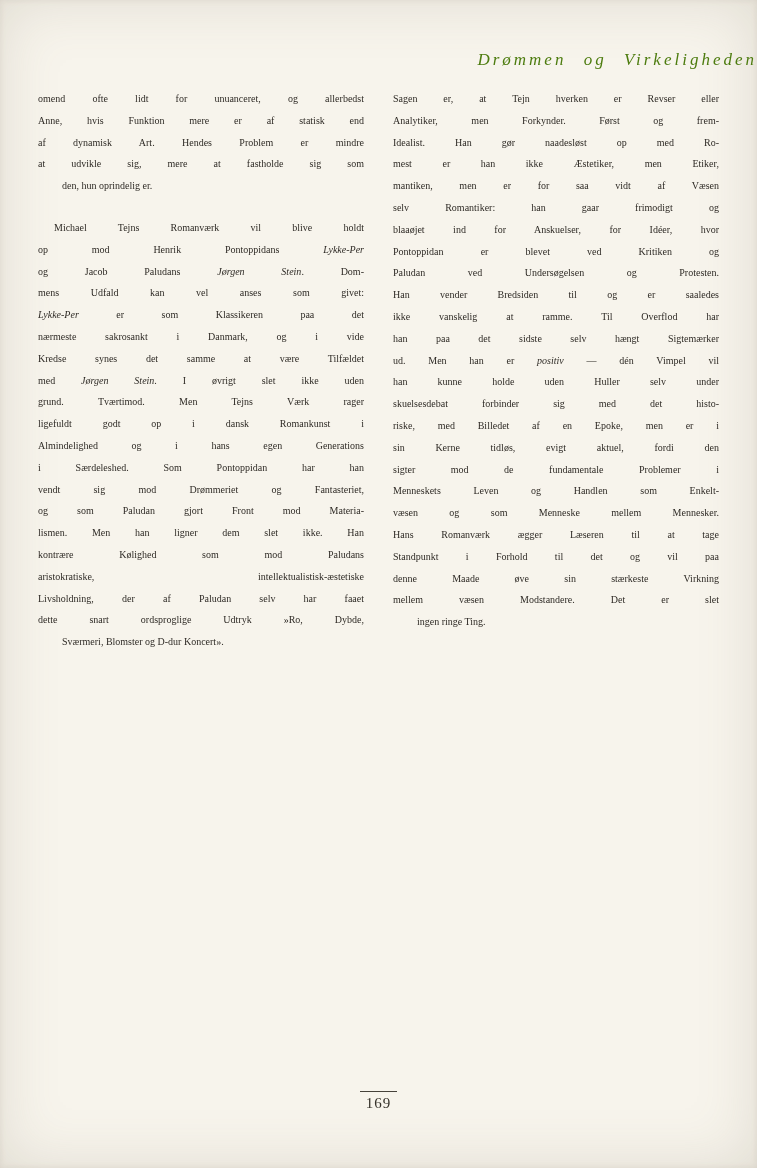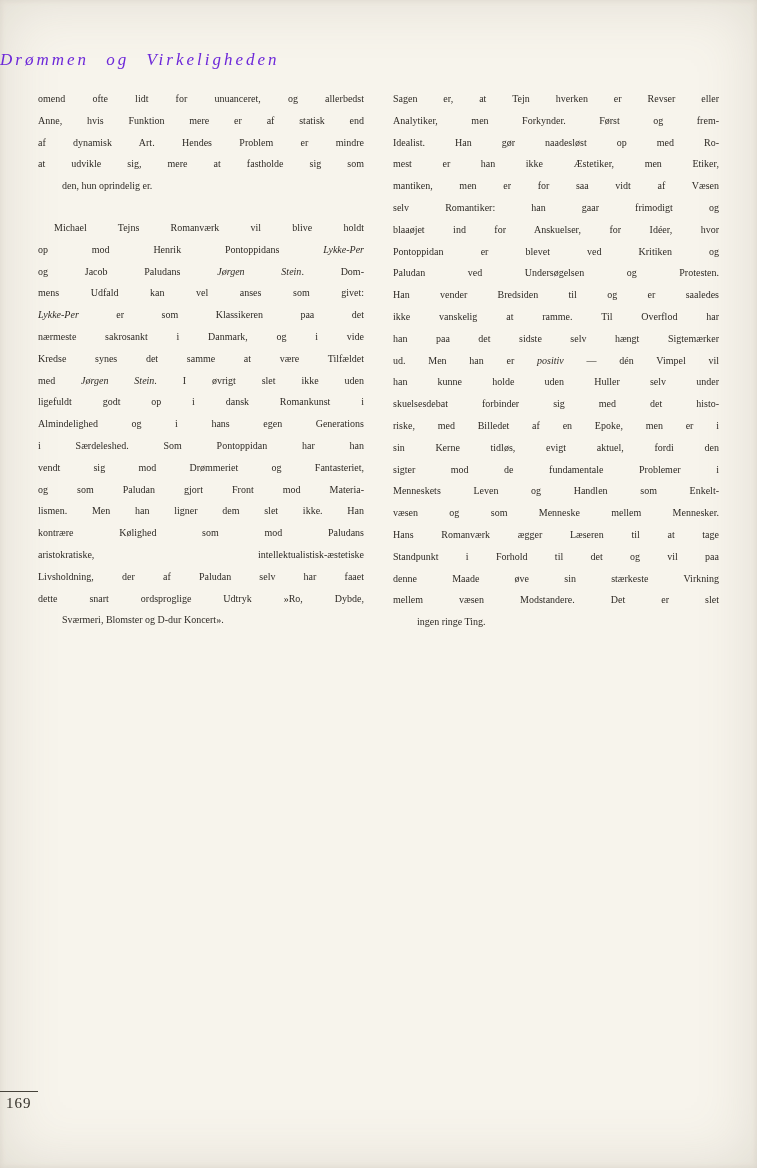--- a/index.html
+++ b/index.html
@@ -13,26 +13,26 @@
     width: 757px;
     height: 1168px;
     margin: 0 auto;
     background: #f7f4ec;
     box-shadow: inset 0 0 60px rgba(120,110,90,0.18), inset 0 0 6px rgba(120,110,90,0.12);
     color: #2f2b26;
     overflow: hidden;
   }
   .running-head {
     padding-top: 50px;
-    text-align: left;
+    text-align: right;
     font-style: italic;
     font-size: 17px;
     letter-spacing: 3px;
     word-spacing: 10px;
-    color: #6d28d9;
+    color: #4d7c0f;
   }
   .columns {
     display: flex;
     justify-content: center;
     gap: 29px;
     margin-top: 18px;
   }
   .column {
     width: 326px;
     font-size: 10px;
@@ -56,20 +56,21 @@
     margin-top: 20px;
   }
   .line em {
     font-style: italic;
   }
   .footer {
     position: absolute;
     bottom: 56px;
     left: 0;
     width: 100%;
+    text-align: center;
   }
   .page-number {
     display: inline-block;
     border-top: 1.2px solid #46423a;
     padding: 3px 6px 0 6px;
     font-size: 15px;
     letter-spacing: 1px;
     color: #35312a;
   }
 </style>
@@ -91,20 +92,21 @@
         </div>
         <div class="paragraph">
           <div class="line indent"><span>Michael Tejns Romanværk vil blive holdt</span></div>
           <div class="line"><span>op mod Henrik Pontoppidans </span><em>Lykke-Per</em></div>
           <div class="line"><span>og Jacob Paludans </span><em>Jørgen Stein</em><span>. Dom-</span></div>
           <div class="line"><span>mens Udfald kan vel anses som givet:</span></div>
           <div class="line"><em>Lykke-Per</em><span> er som Klassikeren paa det</span></div>
           <div class="line"><span>nærmeste sakrosankt i Danmark, og i vide</span></div>
           <div class="line"><span>Kredse synes det samme at være Tilfældet</span></div>
           <div class="line"><span>med </span><em>Jørgen Stein</em><span>. I øvrigt slet ikke uden</span></div>
+          <div class="line"><span>grund. Tværtimod. Men Tejns Værk rager</span></div>
           <div class="line"><span>ligefuldt godt op i dansk Romankunst i</span></div>
           <div class="line"><span>Almindelighed og i hans egen Generations</span></div>
           <div class="line"><span>i Særdeleshed. Som Pontoppidan har han</span></div>
           <div class="line"><span>vendt sig mod Drømmeriet og Fantasteriet,</span></div>
           <div class="line"><span>og som Paludan gjort Front mod Materia-</span></div>
           <div class="line"><span>lismen. Men han ligner dem slet ikke. Han</span></div>
           <div class="line"><span>kontrære Kølighed som mod Paludans</span></div>
           <div class="line"><span>aristokratiske, intellektualistisk-æstetiske</span></div>
           <div class="line"><span>Livsholdning, der af Paludan selv har faaet</span></div>
           <div class="line"><span>dette snart ordsproglige Udtryk »Ro, Dybde,</span></div>

